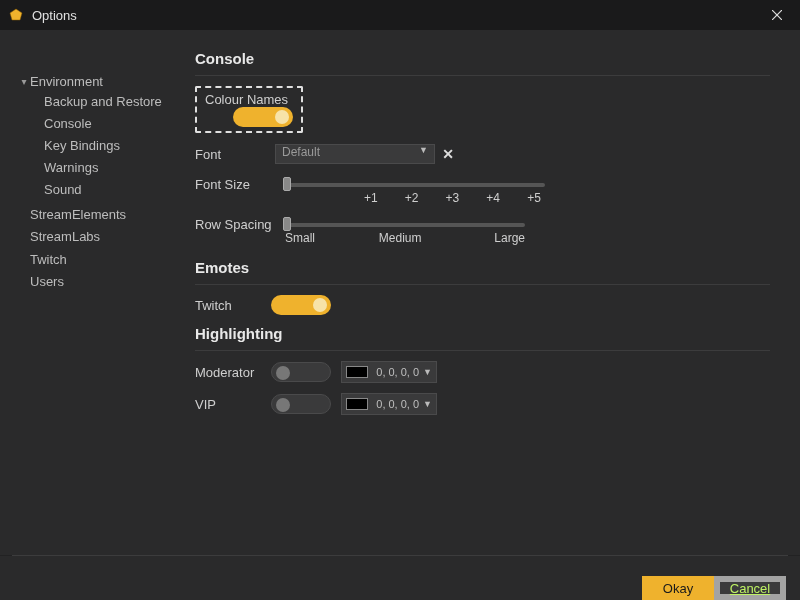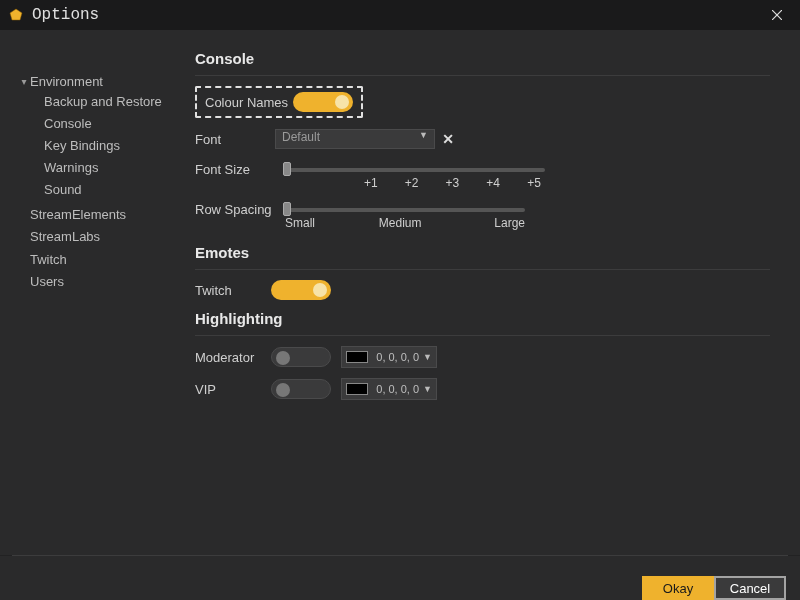--- a/index.html
+++ b/index.html
@@ -1,20 +1,20 @@
 <!DOCTYPE html>
 <html><head>
 <meta charset="utf-8">
 <style>
   * { box-sizing: border-box; margin: 0; padding: 0; font-family: "Segoe UI", Arial, sans-serif; }
   body { background: #222; width: 800px; height: 600px; overflow: hidden; color: #ccc; font-size: 13px; }
   .window { width: 800px; height: 600px; background: #222223; display: flex; flex-direction: column; }
   .titlebar { height: 30px; background: #1a1a1b; display: flex; align-items: center; padding: 0 8px; }
   .titlebar .icon { width: 16px; height: 16px; margin-right: 8px; display:flex; align-items:center; justify-content:center;}
-  .titlebar .title { flex: 1; color: #e0e0e0; font-size: 16px; font-family: Liberation Mono, monospace; }
+  .titlebar .title { flex: 1; color: #e0e0e0; font-size: 13px; }
   .titlebar .close { width: 30px; height: 30px; display: flex; align-items: center; justify-content: center; cursor: pointer; color:#e0e0e0;}
   .body { flex: 1; display: flex; background: #2a2a2b; }
   .sidebar { width: 185px; background: #2a2a2b; padding: 40px 0 0 0; color: #bdbdbd; font-size: 13px;}
   .sidebar ul { list-style: none; }
   .sidebar li { padding: 2px 6px 2px 0; line-height: 18px;}
   .sidebar .top > li { padding-left: 18px;}
   .sidebar .caret { display:inline-block; width:12px; text-align:center; color:#999; font-size:10px; vertical-align:middle;}
   .sidebar .lbl { vertical-align:middle; }
   .sidebar .children { padding-left: 26px; }
   .sidebar .children li { padding-left: 0; }
@@ -23,41 +23,41 @@
   h2.section { color: #e8e8e8; font-size: 15px; font-weight: 600; margin: 0 0 8px 0; }
   .divider { border: none; border-top: 1px solid #3c3c3d; margin: 4px 0 10px 0; }
   .row { display: flex; align-items: center; margin-bottom: 10px; min-height:22px;}
   .row .label { width: 80px; color: #cfcfcf; font-size: 13px;}
   .toggle { width: 60px; height: 20px; border-radius: 10px; position: relative; cursor: pointer; }
   .toggle.on { background: #efb22d; }
   .toggle.off { background: #3a3a3b; border:1px solid #4a4a4b;}
   .toggle .knob { position: absolute; width: 14px; height: 14px; border-radius: 50%; top: 3px; }
   .toggle.on .knob { right: 4px; background: #f7e3a8; }
   .toggle.off .knob { left: 4px; background: #777; }
-  .highlight-box { border: 2px dashed #e0e0e0; padding: 4px 8px; display:inline-flex; align-items:center; border-radius:2px;}
+  .highlight-box { border: 2px dashed #e0e0e0; padding: 4px 8px; display:inline-flex; align-items:flex-end; border-radius:2px;flex-direction:column;}
   .font-select { width: 160px; height: 20px; background: #3a3a3b; border:1px solid #4a4a4b; display:flex; align-items:flex-start; padding:0 6px; color:#9a9a9a; font-size:12px; cursor:pointer;}
   .font-select .txt { flex:1; }
   .font-select .arrow { font-size:9px; color:#bbb;}
   .clear-x { width:18px; height:18px; margin-left:4px; color:#ddd; display:flex; align-items:center; justify-content:center; font-weight:bold; cursor:pointer; font-size:14px;}
   .slider-wrap { flex:1; padding-top:2px;}
   .slider-track { position:relative; height: 4px; background: #555; border-radius:2px; margin: 6px 10px 2px 10px;}
   .slider-thumb { position:absolute; width:8px; height:14px; background:#888; border:1px solid #aaa; top:-6px; border-radius:2px;}
   .slider-ticks { display:flex; justify-content:space-between; margin: 4px 6px 0 6px; font-size:12px; color:#cfcfcf;}
   .slider-ticks span { width:30px; text-align:center;}
   .emote-row { display:flex; align-items:center; gap: 10px; margin-bottom:10px;}
   .emote-row .label { color:#cfcfcf; font-size:13px; min-width:66px;}
   .emote-row .label.short { min-width:auto; margin-right:4px;}
   .color-picker { display:flex; align-items:center; height:22px; background:#3a3a3b; border:1px solid #4a4a4b; padding:0 4px; cursor:pointer; width:96px;text-align:right;}
   .color-swatch { width:22px; height:12px; background:#000; border:1px solid #888; margin-right:6px;}
   .color-text { flex:1; font-size:11px; color:#bfbfbf; white-space:nowrap; overflow:hidden;}
   .color-picker .arrow { font-size:9px; color:#bbb; margin-left:4px;}
   .footer { height: 44px; background: #2a2a2b; display:flex; justify-content:flex-end; align-items:flex-end; padding-right:14px; }
   .btn { width:72px; height:24px; display:flex; align-items:center; justify-content:center; font-size:13px; cursor:pointer;}
   .btn.primary { background:#efb22d; color:#1a1a1a;}
-  .btn.secondary { background:#3a3a3b; color:#ffffff; border:2px solid #a3a3a3;}
+  .btn.secondary { background:#3a3a3b; color:#bef264; border:6px solid #a3a3a3;text-decoration:underline;}
   .footer-divider { border:none; border-top:1px solid #3c3c3d; margin:0 12px;}
   .slider-wrap.fs .slider-ticks { margin-left: 40px; }
   .row.slider-row .label { align-self:flex-start; padding-top:2px;}
   .three-ticks { display:flex; margin: 4px 10px 0 10px; font-size:12px; color:#cfcfcf;}
   .three-ticks .t1{ flex:0 0 auto;}
   .three-ticks .spacer{ flex:1;}
   .three-ticks .t2{ flex:0 0 auto;}
   .three-ticks .t3{ flex:0 0 auto;}
 </style>
 </head>

